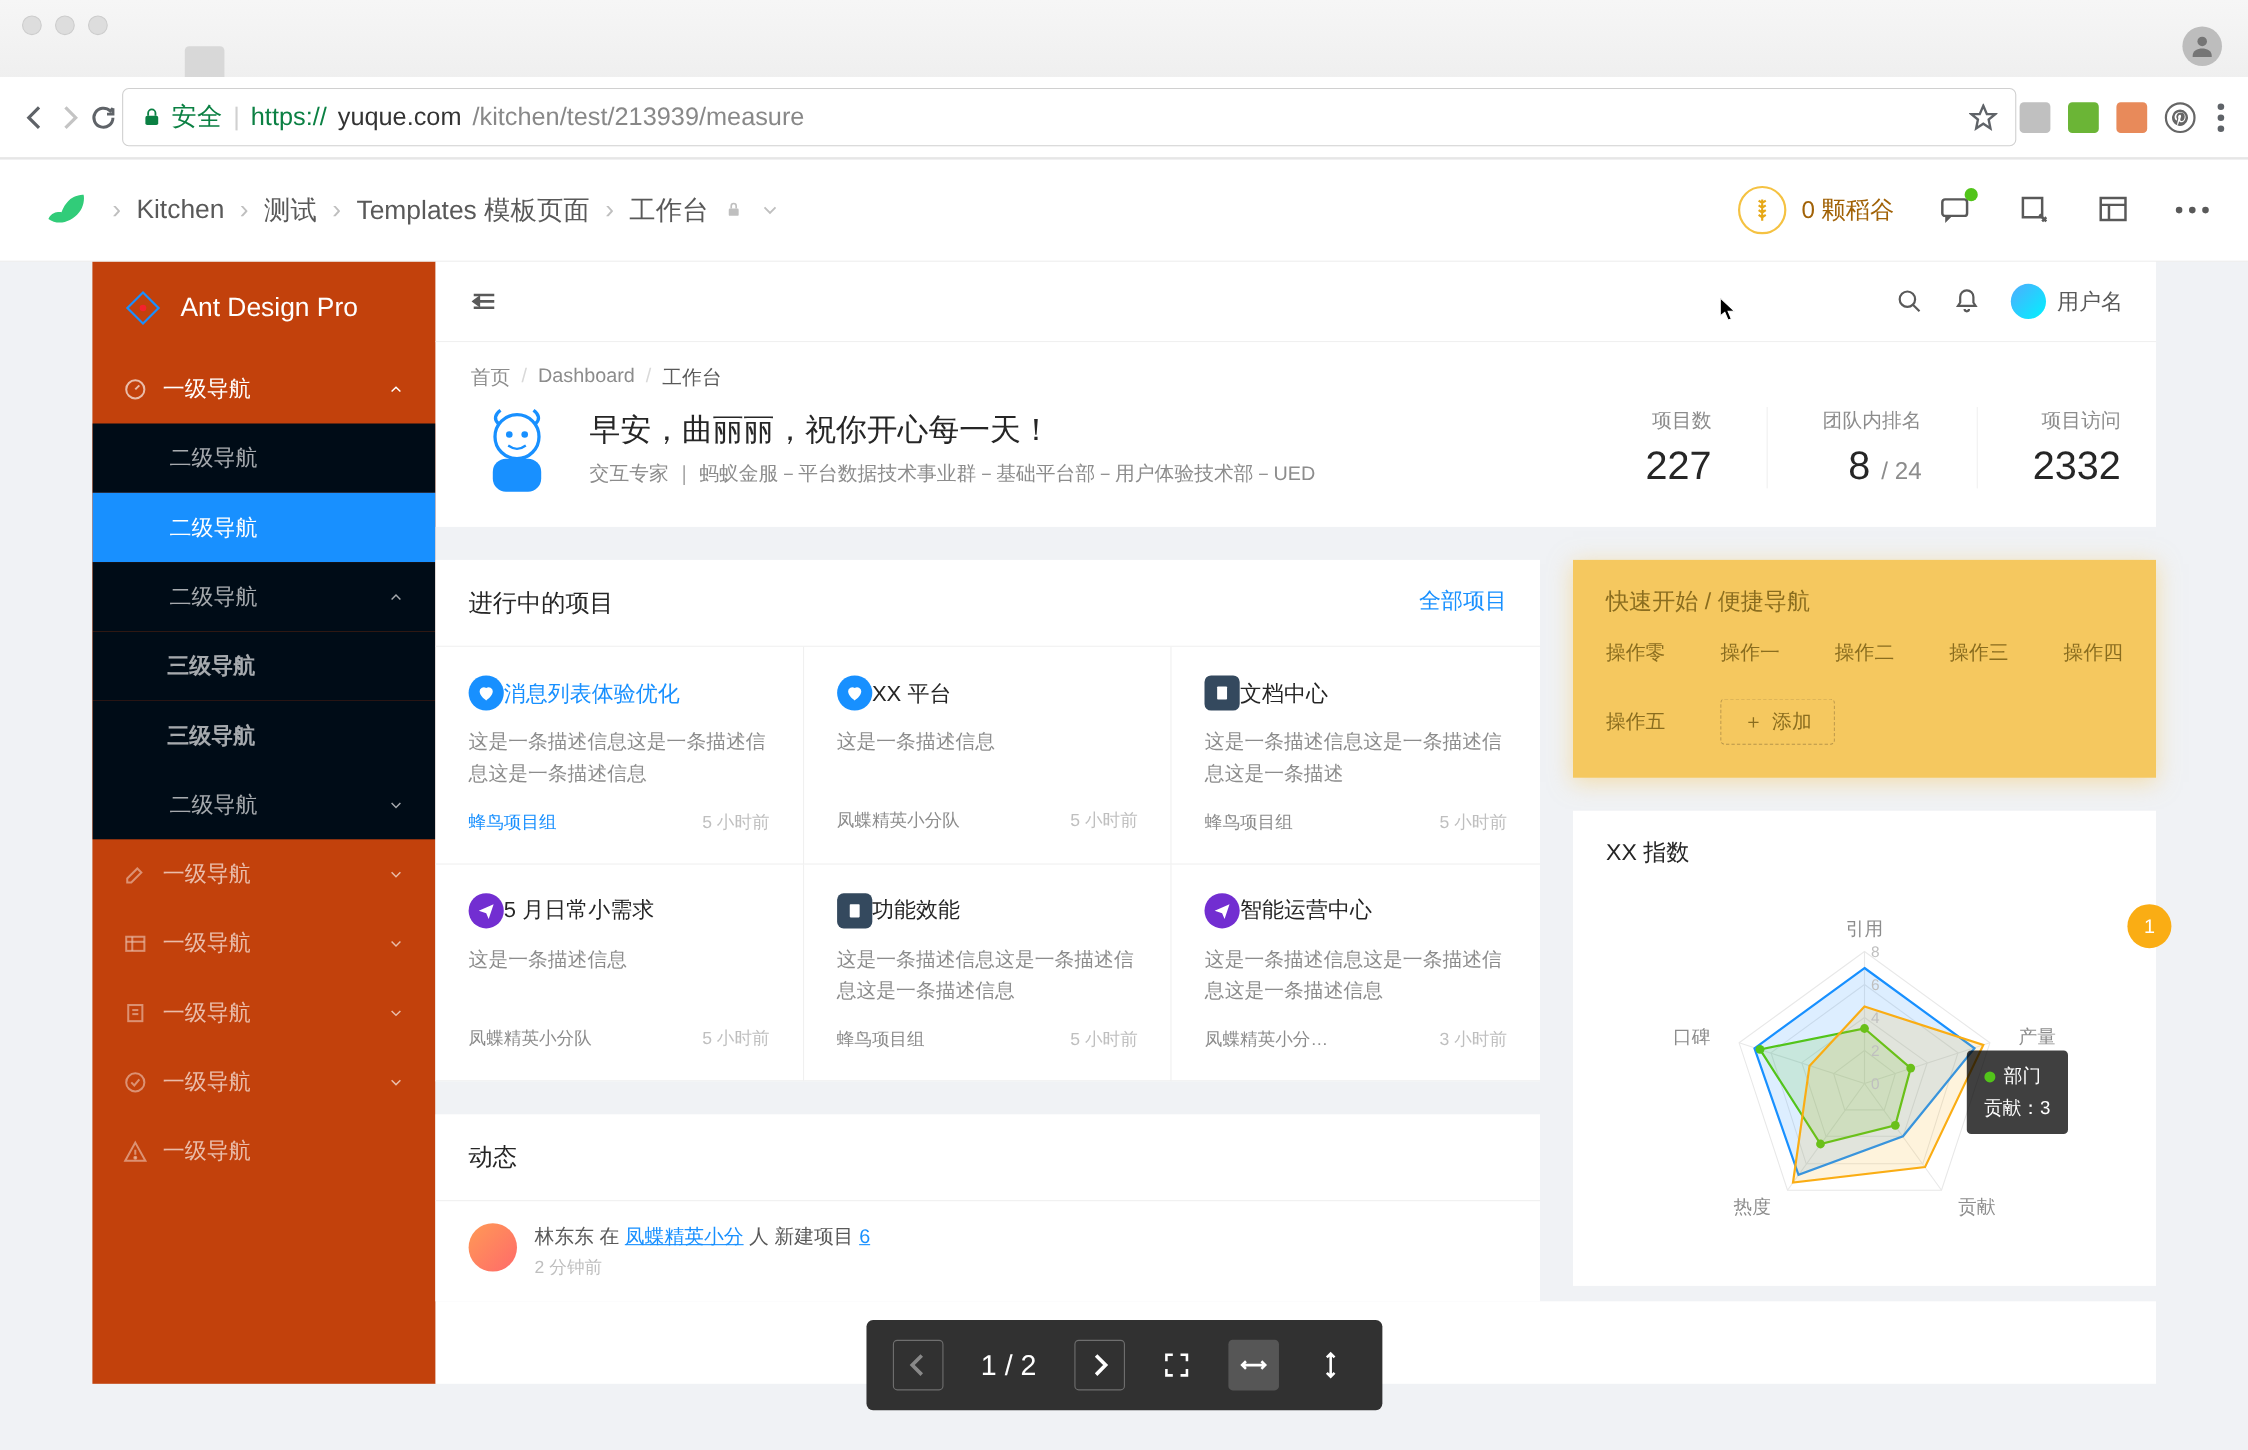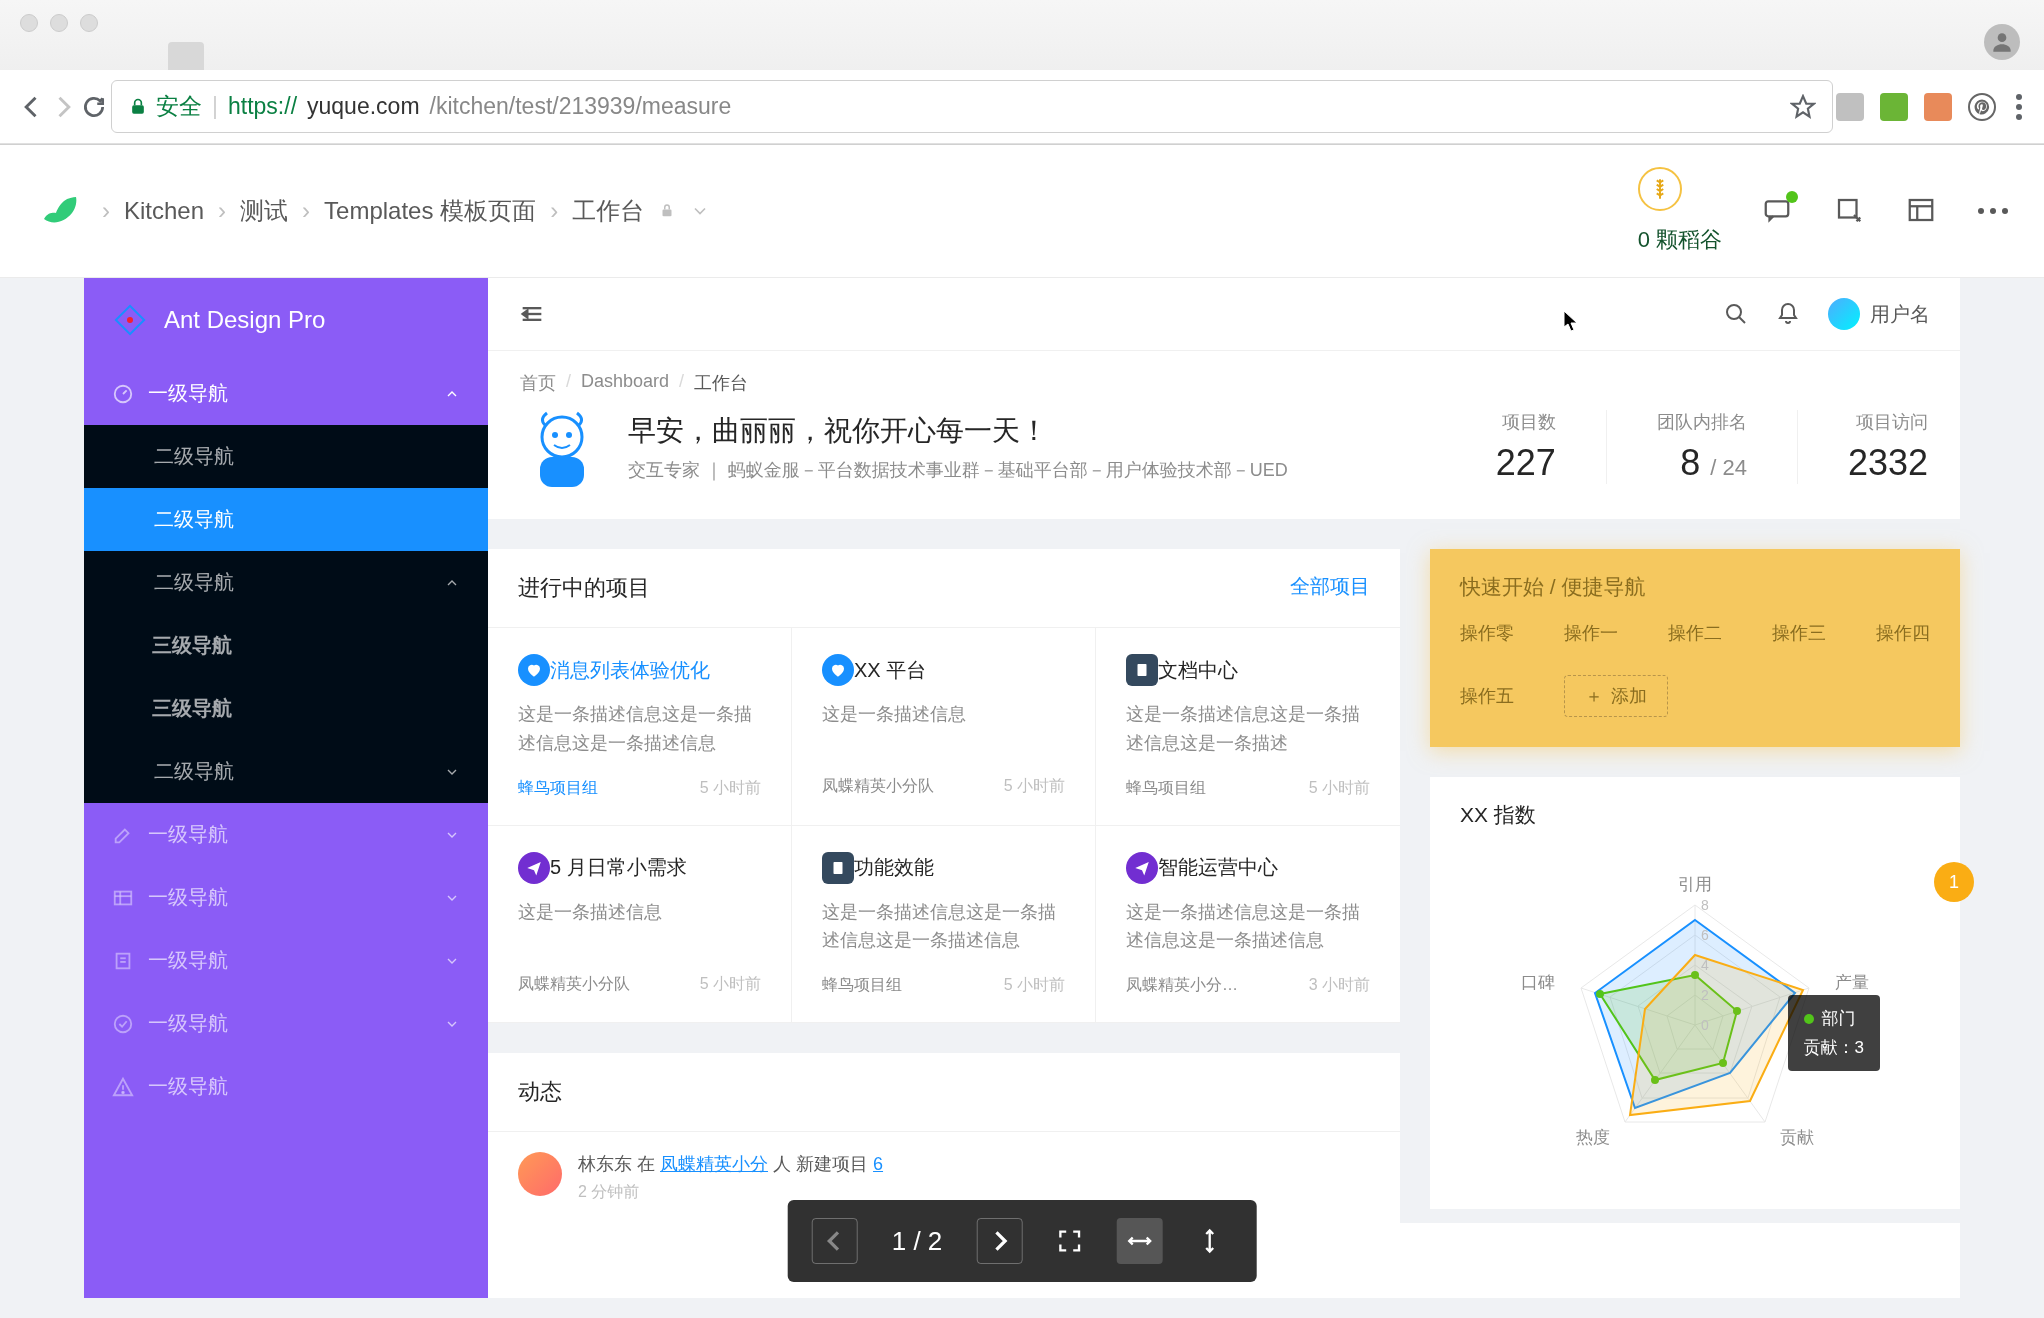--- a/index.html
+++ b/index.html
@@ -27,30 +27,30 @@
 .chrome-menu-dots { display: flex; flex-direction: column; gap: 4px; padding: 4px; }
 .chrome-menu-dots span { width: 6px; height: 6px; background: #5f6368; border-radius: 50%; }
 .profile-icon { width: 36px; height: 36px; border-radius: 50%; background: #bdbdbd; display: flex; align-items: center; justify-content: center; margin-left: 4px; }
 
 
 .yuque-bar { background: #fff; display: flex; align-items: center; padding: 22px 36px; border-bottom: 1px solid #ebebeb; gap: 18px; }
 .yuque-logo { width: 48px; height: 48px; }
 .breadcrumb-yuque { display: flex; align-items: center; gap: 14px; font-size: 24px; color: #595959; }
 .breadcrumb-yuque .chev { color: #bfbfbf; }
 .yuque-right { margin-left: auto; display: flex; align-items: center; gap: 40px; }
-.wheat-badge { display: flex; gap: 14px; font-size: 22px; color: #14532d; flex-direction: column; }
+.wheat-badge { display: flex; align-items: center; gap: 14px; font-size: 22px; color: #a16207; }
 .wheat-circle { width: 44px; height: 44px; border: 2px solid #f5c242; border-radius: 50%; display: flex; align-items: center; justify-content: center; color: #e6a817; }
 .yuque-icon { width: 32px; height: 32px; color: #595959; cursor: pointer; position: relative; }
 .yuque-icon .badge-dot { position: absolute; top: -4px; right: -4px; width: 12px; height: 12px; background: #52c41a; border-radius: 50%; }
 .more-dots { display: flex; gap: 6px; }
 .more-dots span { width: 6px; height: 6px; background: #595959; border-radius: 50%; }
 
 
 .app-container { display: flex; padding: 0 84px 0 84px; gap: 0; position: relative; }
-.sidebar { width: 404px; background: #8b5cf6; color: #fff; min-height: 1020px; overflow: hidden; border-radius: 0; }
+.sidebar { width: 312px; background: #c2410c; color: #fff; min-height: 1020px; overflow: hidden; border-radius: 0; }
 .sidebar-header { display: flex; align-items: center; gap: 16px; padding: 24px 28px; font-size: 24px; font-weight: 500; }
 .logo-diamond { width: 36px; height: 36px; }
 .menu-item { padding: 18px 28px; font-size: 20px; color: rgba(255,255,255,0.65); display: flex; align-items: center; gap: 14px; cursor: pointer; }
 .menu-item.top { color: #fff; justify-content: space-between; }
 .menu-item.l2 { padding-left: 70px; background: #000c17; }
 .menu-item.l2.active { background: #1890ff; color: #fff; }
 .menu-item.l2.expanded { justify-content: space-between; }
 .menu-item.l3 { padding-left: 68px; background: #000c17; font-weight: bold; }
 .menu-item.collapsed { justify-content: space-between; }
 .menu-icon { width: 22px; height: 22px; opacity: 0.65; flex-shrink: 0; }

